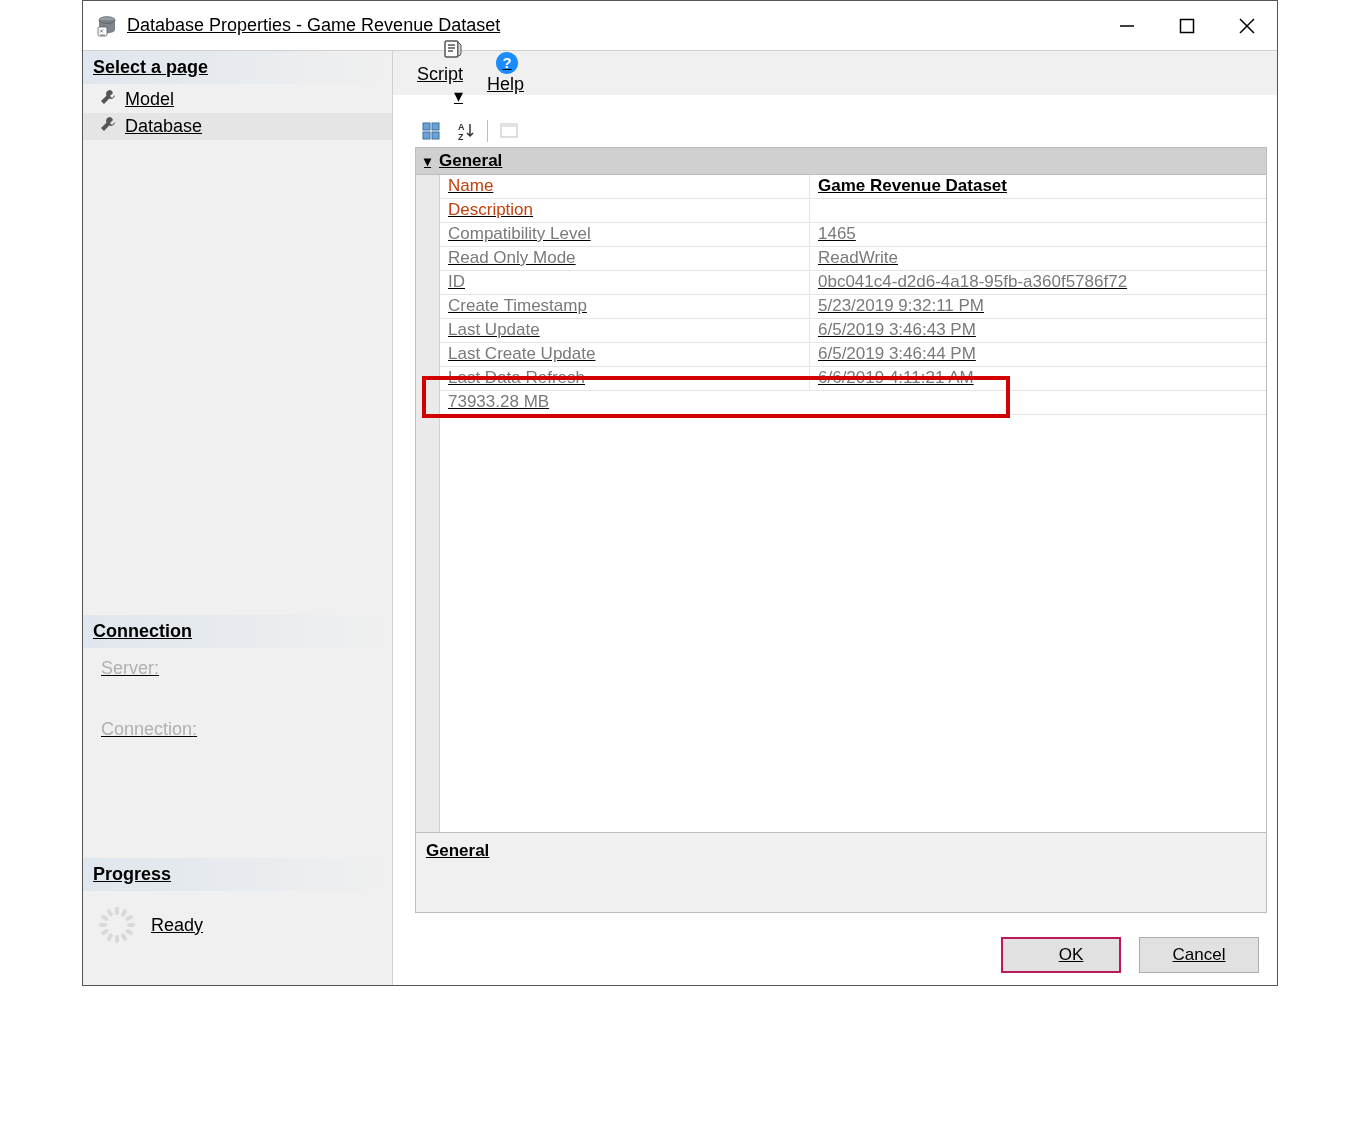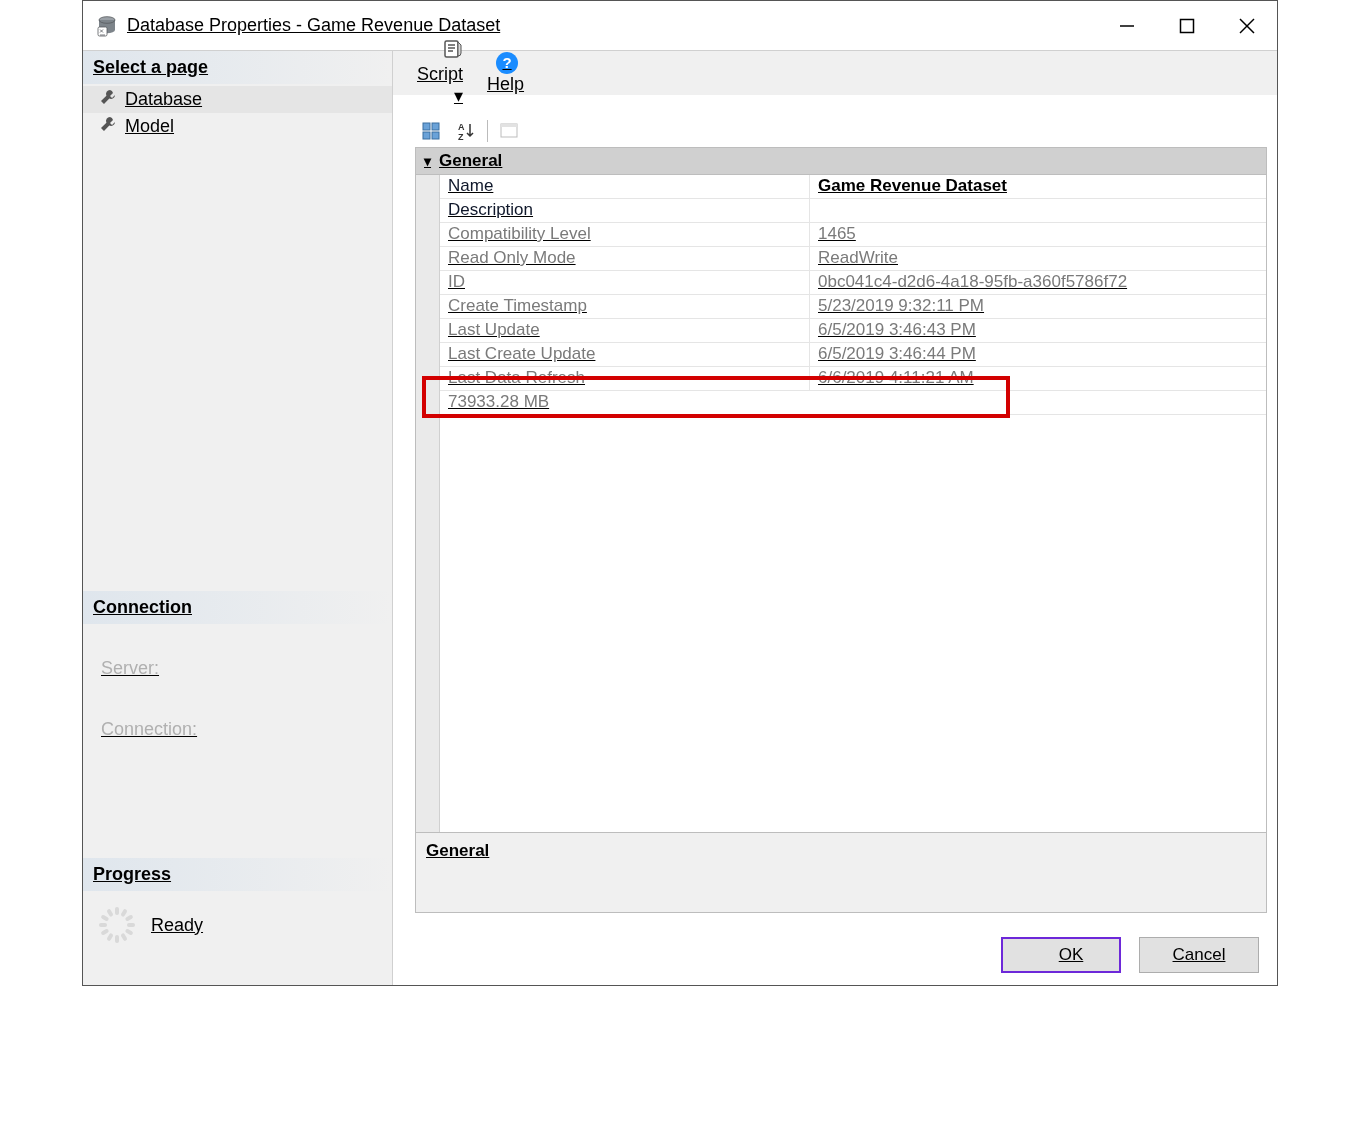--- a/index.html
+++ b/index.html
@@ -71,21 +71,21 @@
     display:flex;align-items:center;
     padding: 2px 8px 2px 16px;
     font-size: 18px;
   }
   .page-item.selected { background:#e5e5e5; }
   .wrench-icon { margin-right:8px; }
 
   .sidebar-spacer { flex:1; }
 
   .conn-body { padding: 10px 18px 18px 18px; color:#b0b0b0; font-size:18px; }
-  .conn-label { margin-bottom: 40px; margin-top: 24px; }
+  .conn-label { margin-bottom: 40px; }
   .conn-link {
     display:flex;align-items:center;
     margin-top:12px;
     color:#555;
     font-size:18px;
   }
   .conn-link .ppl-icon{ margin-right:12px; }
 
   .progress-body {
     display:flex;align-items:center;
@@ -183,21 +183,21 @@
     border-right:1px solid #e5e5e5;
     white-space:nowrap;overflow:hidden;
     font-size:17px;
   }
   .row .v{
     flex:1;
     padding:1px 8px;
     font-size:17px;
     white-space:nowrap;overflow:hidden;
   }
-  .row.editable .k{ color:#0f172a; }
+  .row.editable .k{ color:#c2410c; }
   .row.readonly .k{ color:#7a7a7a; }
   .row.readonly .v{ color:#7a7a7a; }
   .row.bold .v{ font-weight:700; }
 
   .highlight-box{
     position:absolute;
     border:4px solid #d30000;
     pointer-events:none;
   }
 
@@ -220,21 +220,21 @@
     gap:18px;
   }
   .foot-btn{
     width:120px;height:36px;
     display:flex;align-items:center;justify-content:center;
     background:#e1e1e1;
     border:1px solid #adadad;
     font-size:17px;
   }
   .foot-btn.primary{
-    border:2px solid #6d28d9;
+    border:2px solid #be185d;
     padding-left:20px;
   }
 </style>
 </head>
 <body>
 
 <div class="window">
 
   <div class="titlebar">
     <span class="titlebar-icon">
@@ -263,35 +263,35 @@
           <line x1="15" y1="1" x2="1" y2="15" stroke="#000" stroke-width="1.5"></line>
         </svg>
     </div>
   </div>
 
   <div class="body">
 
     <div class="sidebar">
       <div class="section-header">Select a page</div>
       <div class="page-list">
+        <div class="page-item">
+          <span class="wrench-icon">
+            <svg width="18" height="18" viewBox="0 0 18 18">
+                <path d="M11 2 a4 4 0 0 0 -3.6 5.7 L2 13 l3 3 5.3 -5.4 A4 4 0 0 0 16 7 l-3 3 -2 -2 3 -3 a4 4 0 0 0 -3 -3z" fill="#555"></path>
+              </svg>
+          </span>
+          <span>Model</span>
+        </div>
         <div class="page-item selected">
           <span class="wrench-icon">
             <svg width="18" height="18" viewBox="0 0 18 18">
                 <path d="M11 2 a4 4 0 0 0 -3.6 5.7 L2 13 l3 3 5.3 -5.4 A4 4 0 0 0 16 7 l-3 3 -2 -2 3 -3 a4 4 0 0 0 -3 -3z" fill="#555"></path>
               </svg>
           </span>
           <span>Database</span>
-        </div>
-        <div class="page-item">
-          <span class="wrench-icon">
-            <svg width="18" height="18" viewBox="0 0 18 18">
-                <path d="M11 2 a4 4 0 0 0 -3.6 5.7 L2 13 l3 3 5.3 -5.4 A4 4 0 0 0 16 7 l-3 3 -2 -2 3 -3 a4 4 0 0 0 -3 -3z" fill="#555"></path>
-              </svg>
-          </span>
-          <span>Model</span>
         </div>
       </div>
 
       <div class="sidebar-spacer"></div>
 
       <div class="section-header">Connection</div>
       <div class="conn-body">
         <div class="conn-label">Server:</div>
         <div class="conn-label">Connection:</div>
       </div>

